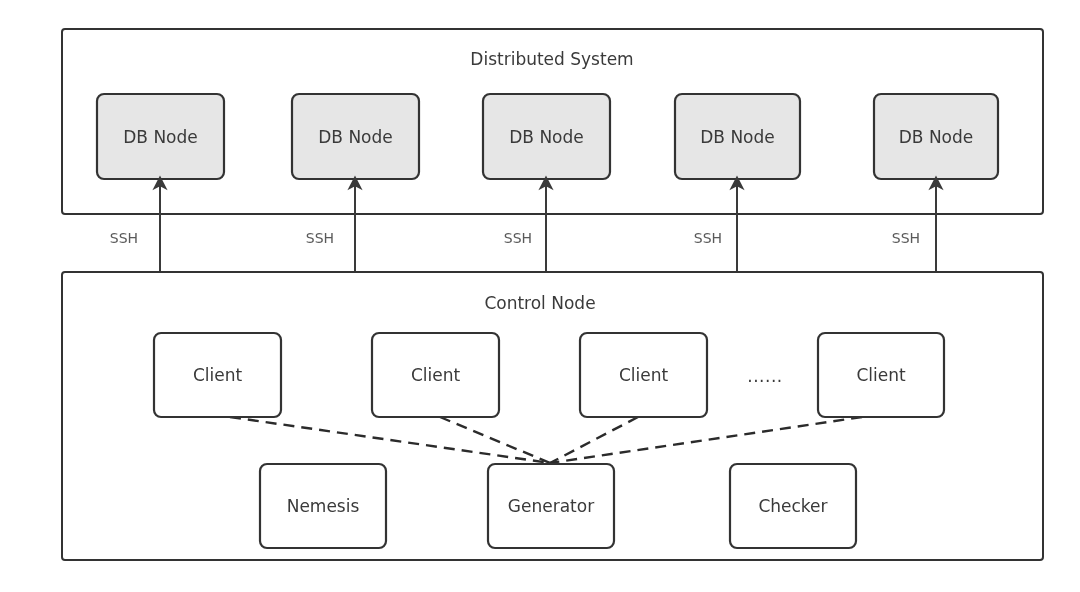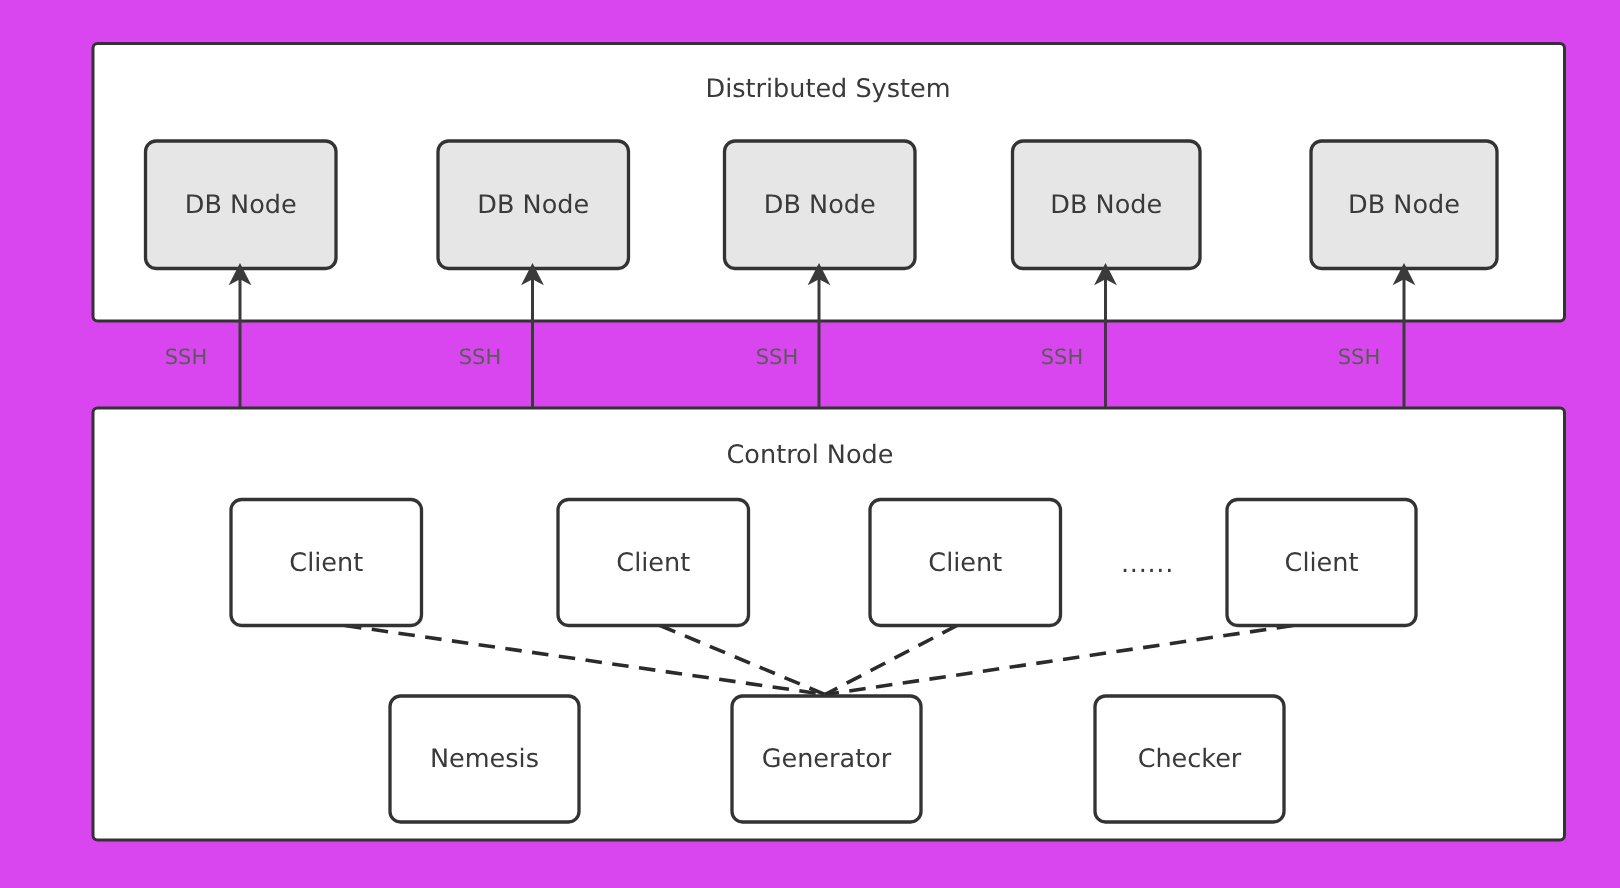--- a/index.html
+++ b/index.html
@@ -78,21 +78,21 @@
     stroke: #2b2b2b;
     stroke-width: 2.4;
     stroke-dasharray: 11 7;
     fill: none;
     stroke-linecap: butt;
   }
 </style>
 </head>
 <body>
 
-<div id="root" style="background: #d946ef;">
+<div id="root" style="background: #ffffff;">
   <svg class="diagram" viewBox="0 0 1080 592">
     <defs>
       <marker id="arrowhead" markerWidth="9" markerHeight="9" refX="4.2" refY="4.4" orient="auto" markerUnits="strokeWidth">
         <path d="M 0.6 0.6 L 8 4.4 L 0.6 8.2 L 2.6 4.4 Z" fill="#3a3a3a"></path>
       </marker>
     </defs>
 
     <g>
       <rect class="container-rect" id="panel0-rect" rx="3" ry="3" x="62" y="29" width="981" height="185"></rect>
       <text class="container-title" id="panel0-title" x="552" y="60">Distributed System</text>

